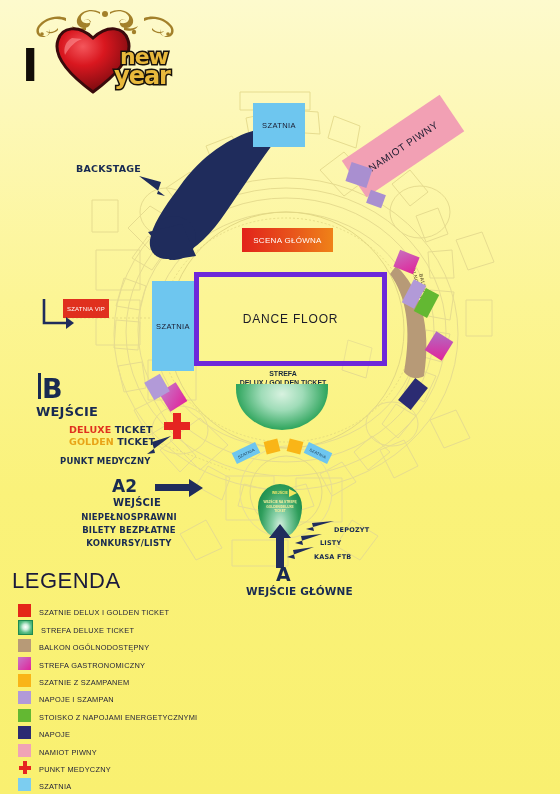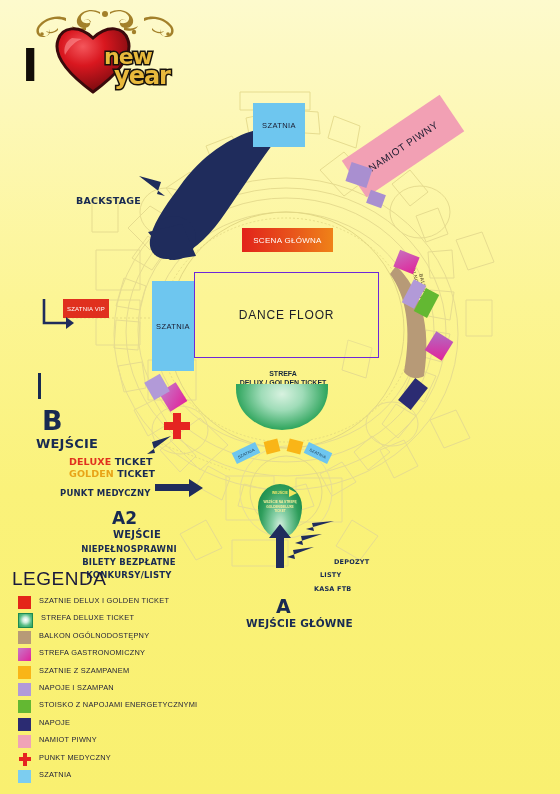--- a/index.html
+++ b/index.html
@@ -30,21 +30,21 @@
     position: absolute; left: 96px; top: 36px; width: 94px; height: 44px;
   }
   #logo .ny-word {
     font-family: "DejaVu Sans", sans-serif;
     font-weight: bold; letter-spacing: -1px;
     color: #e8b93c;
     -webkit-text-stroke: 3px #17120b;
     paint-order: stroke fill;
     text-shadow: 0 0 0 #17120b;
   }
-  #logo .ny-new { position:absolute; left:0; top:0; font-size: 22px; }
+  #logo .ny-new { position:absolute; left:16px; top:0; font-size: 22px; }
   #logo .ny-year { position:absolute; left:10px; top:18px; font-size: 24px; }
 
   
   #msm { right: 8px; top: 12px; width: 78px; height: 52px; text-align: center; }
   #msm .msm-text {
     font-family: "DejaVu Sans", sans-serif; font-size: 9px; font-weight: bold;
     color: #2b7fc4; letter-spacing: 1px; line-height: 1.1; margin-top: 1px;
   }
   #msm .msm-sub { font-size: 5px; letter-spacing: 2.5px; color: #4a9ad4; }
 
@@ -74,21 +74,21 @@
     background: linear-gradient(90deg, #e2231a 0%, #e8541b 55%, #ef8218 100%);
     color: #fff; font-size: 8px; font-weight: 500; letter-spacing: .3px;
   }
   .blk-namiot {
     left: 344px; top: 124px; width: 118px; height: 44px;
     background: #f2a0b4; font-size: 10px; letter-spacing: .6px;
     transform: rotate(-34deg); transform-origin: center;
   }
   .blk-dance {
     left: 194px; top: 272px; width: 183px; height: 84px;
-    background: rgba(252,246,150,0.25); border: 1px solid #6d28d9;
+    background: rgba(252,246,150,0.25); border: 5px solid #6d28d9;
     font-size: 12px; letter-spacing: .8px; color: #1c1c28;
   }
   .lbl-strefa {
     left: 231px; top: 370px; width: 104px;
     font-size: 7px; font-weight: bold; color: #16283c; text-align: center;
     line-height: 1.25;
   }
   .bowl {
     left: 236px; top: 384px; width: 92px; height: 46px;
     background: radial-gradient(ellipse at 50% 22%, #d8f2e0 0%, #9fdcb8 32%, #35a862 68%, #0d8a46 100%);
@@ -124,21 +124,21 @@
   }
   .oval-arrow {
     position:absolute; right:5px; top:5px; width:0; height:0;
     border-top:4px solid transparent; border-bottom:4px solid transparent;
     border-left:8px solid #f2e85f;
   }
 
   
   .callout {
     font-family: "DejaVu Sans", sans-serif;
-    font-weight: bold; color: #182a52; letter-spacing: .2px; margin-top: 32px;
+    font-weight: bold; color: #182a52; letter-spacing: .2px;
   }
   #backstage { left: 76px; top: 163px; font-size: 9.5px; }
   #bigB { left: 42px; top: 375px; font-size: 27px; line-height: 1; color: #182a52; }
   #wejscieB { left: 36px; top: 404px; font-size: 13px; }
   .ticket-line { font-size: 9.5px; letter-spacing: .1px; padding-left: 33px; }
   #deluxeLine { left: 36px; top: 424px; }
   #goldenLine { left: 36px; top: 436px; }
   .t-deluxe { color: #e0301e; }
   .t-golden { color: #e8a317; }
   .t-plain { color: #182a52; }
@@ -152,26 +152,26 @@
   #lblDepozyt { left: 334px; top: 526px; }
   #lblKasa { left: 320px; top: 539px; }
   #lblKasaFtb { left: 314px; top: 553px; }
 
   
   .arrow { position: absolute; }
 
   
   #legend { left: 12px; top: 568px; width: 260px; }
   #legend .legend-title {
-    font-size: 19px; color: #1a1a3c; letter-spacing: .5px;
+    font-size: 22px; color: #1a1a3c; letter-spacing: .5px;
     font-family: "Liberation Sans", sans-serif; margin-bottom: 6px;
   }
   #legend ul { list-style: none; margin: 0; padding: 0 0 0 6px; }
   #legend li {
-    display: flex; align-items: flex-start; height: 17.4px;
+    display: flex; align-items: flex-end; height: 17.4px;
   }
   #legend .sw {
     width: 13px; height: 13px; margin-right: 8px; flex: 0 0 13px;
   }
   #legend .lab {
     font-size: 7.4px; color: #1d1d38; letter-spacing: .25px;
     font-family: "Liberation Sans", sans-serif; white-space: nowrap;
   }
   .sw-cross { position: relative; background: none !important; }
   .sw-cross::before, .sw-cross::after {

